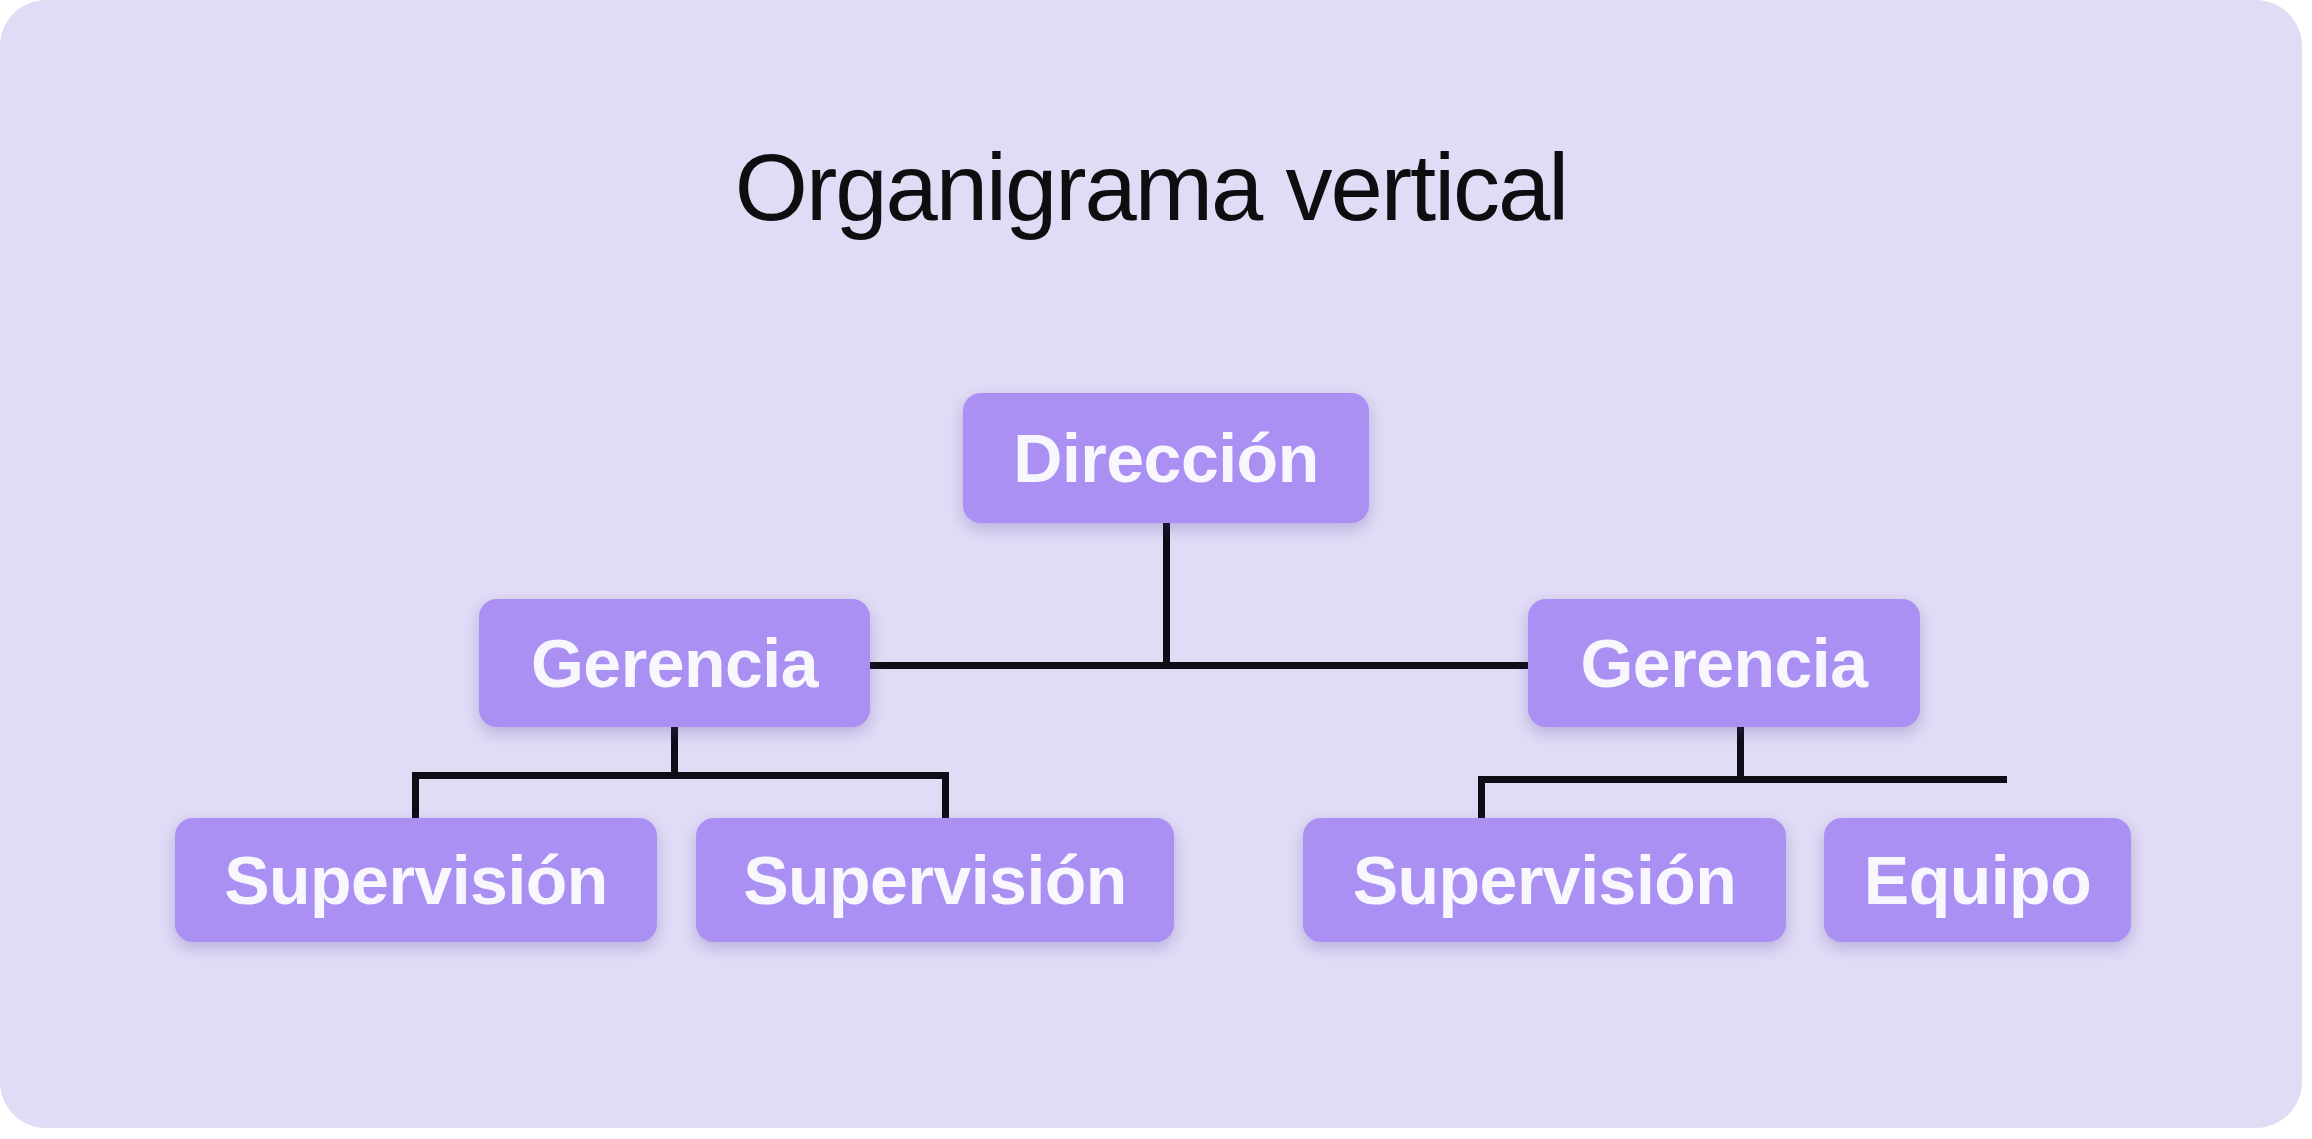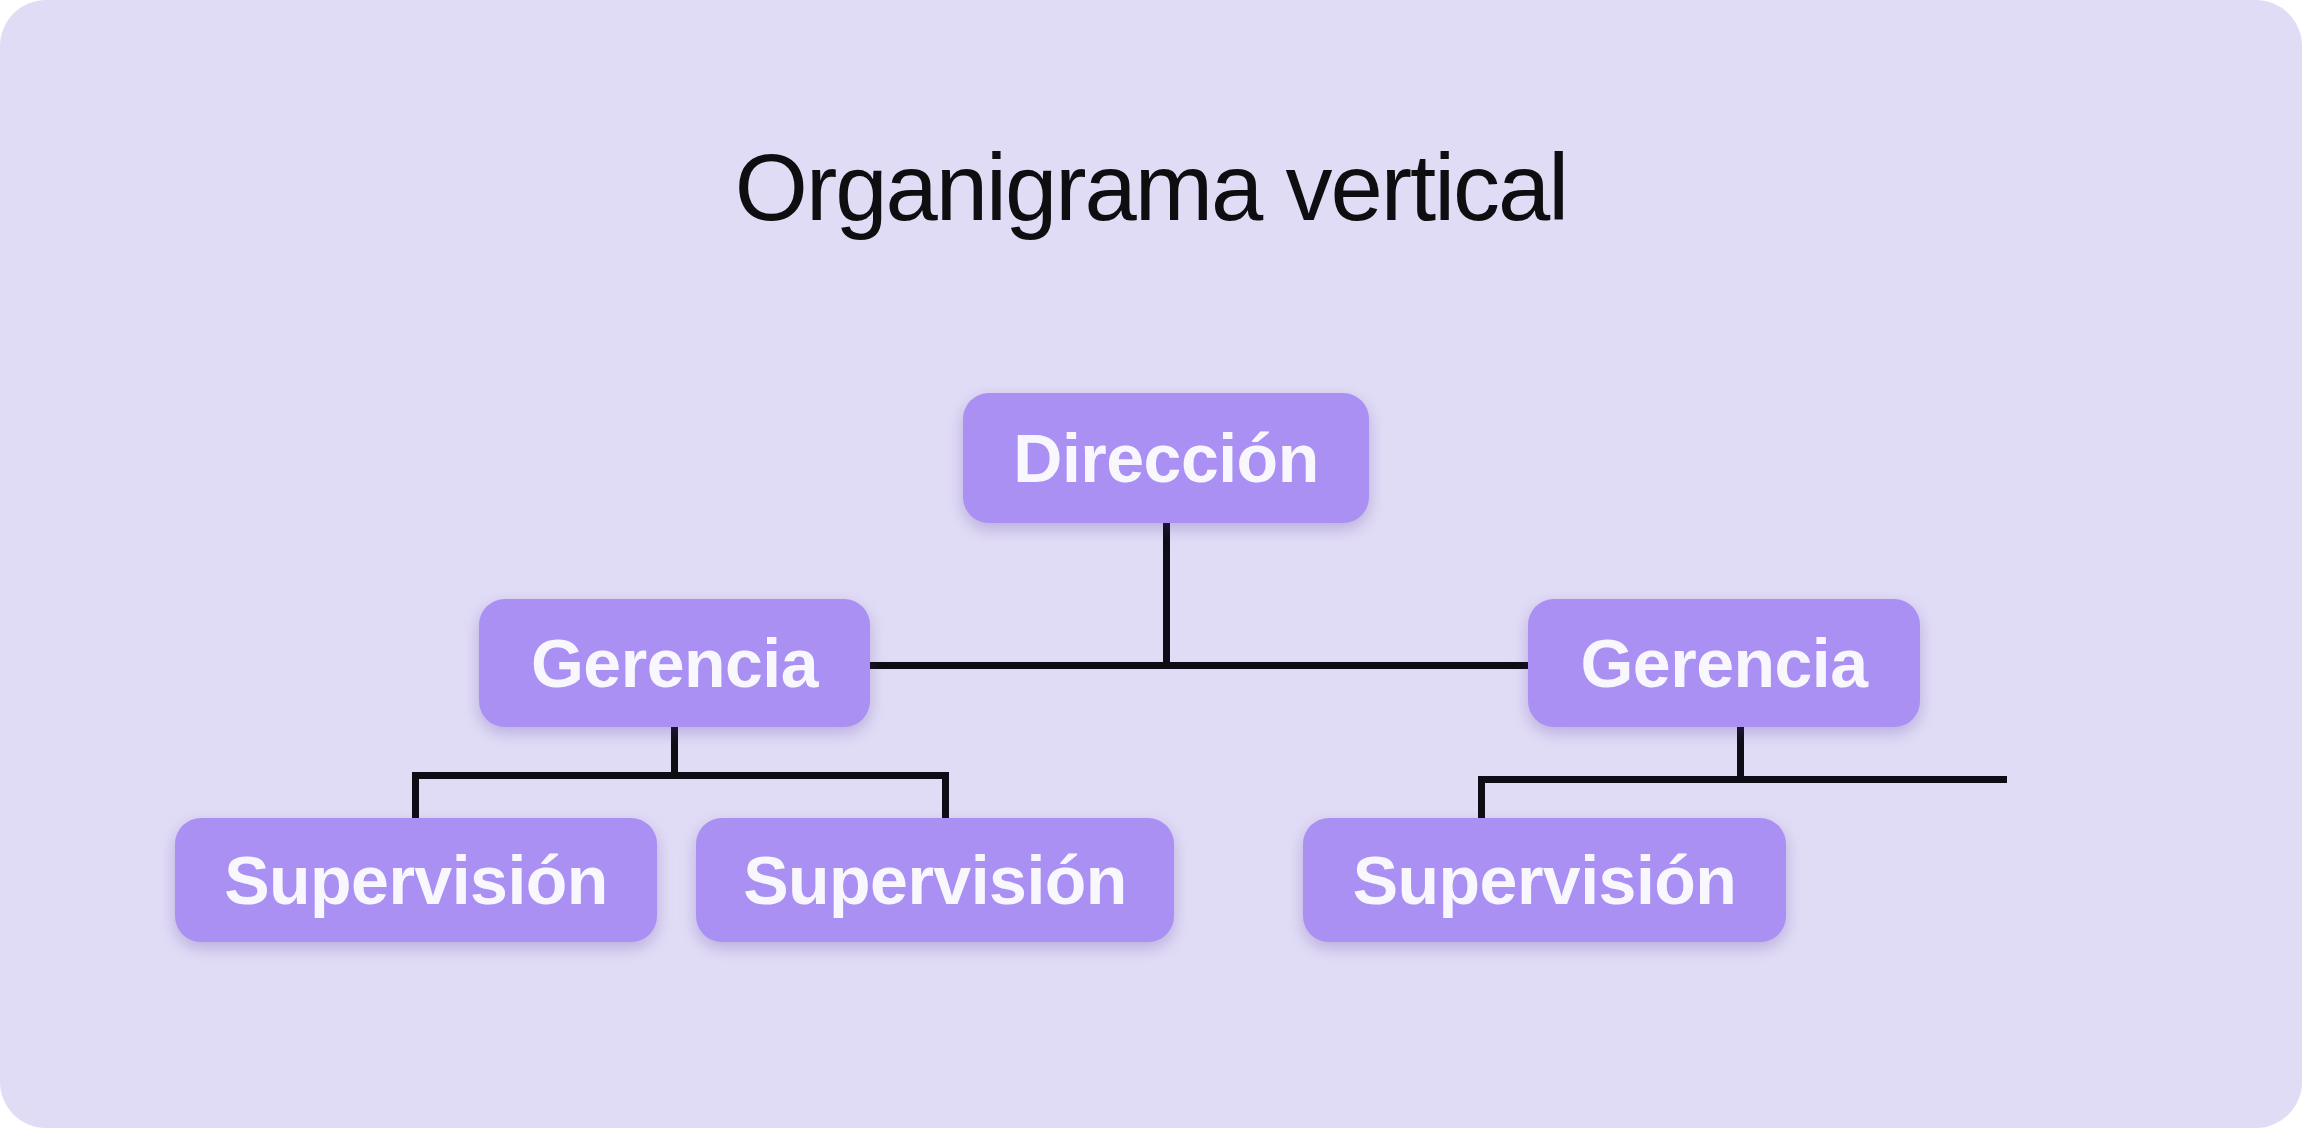--- a/index.html
+++ b/index.html
@@ -13,21 +13,21 @@
   *{margin:0;padding:0;box-sizing:border-box;}
   html,body{width:2312px;height:1139px;background:var(--page-bg);
     font-family:"Liberation Sans","DejaVu Sans",sans-serif;overflow:hidden;}
   .stage{position:relative;width:2312px;height:1139px;background:var(--page-bg);}
   .card{position:absolute;left:0;top:0;width:2302px;height:1128px;
     background:var(--card-bg);border-radius:46px;}
   .title{position:absolute;left:0;top:140px;width:2302px;text-align:center;
     font-size:94px;line-height:96px;font-weight:normal;letter-spacing:-2px;
     color:var(--title-color);}
   .node{position:absolute;display:flex;align-items:center;justify-content:center;
-    background:var(--node-bg);color:var(--node-text);border-radius:26px;
+    background:var(--node-bg);color:var(--node-text);border-radius:18px;
     font-size:68px;font-weight:bold;letter-spacing:-0.5px;
     box-shadow:0 6px 16px rgba(84,56,158,0.28);}
   .line{position:absolute;background:var(--line);}
   .n-direccion       {left:963px; top:393px; width:406px; height:130px;}
   .n-gerencia-left   {left:479px; top:599px; width:391px; height:128px;}
   .n-gerencia-right  {left:1528px;top:599px; width:392px; height:128px;}
   .n-supervision-l1  {left:175px; top:818px; width:482px; height:124px;}
   .n-supervision-l2  {left:696px; top:818px; width:478px; height:124px;}
   .n-supervision-r   {left:1303px;top:818px; width:483px; height:124px;}
   .n-equipo          {left:1824px;top:818px; width:307px; height:124px;}
@@ -76,15 +76,18 @@
     </div>
 
     <div class="node n-supervision-l2">
       <span>Supervisión</span>
     </div>
 
     <div class="node n-supervision-r">
       <span>Supervisión</span>
     </div>
 
+    <div class="node n-equipo">
+      <span>Equipo</span>
+    </div>
 
   </div>
 </div>
 
 </body></html>

